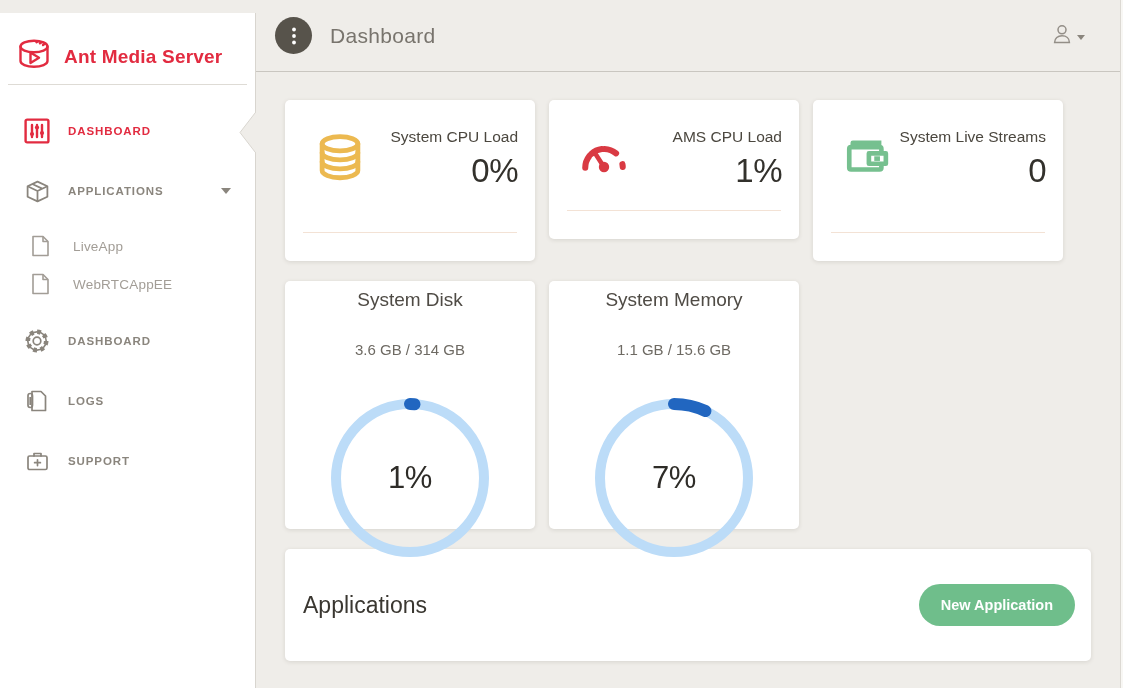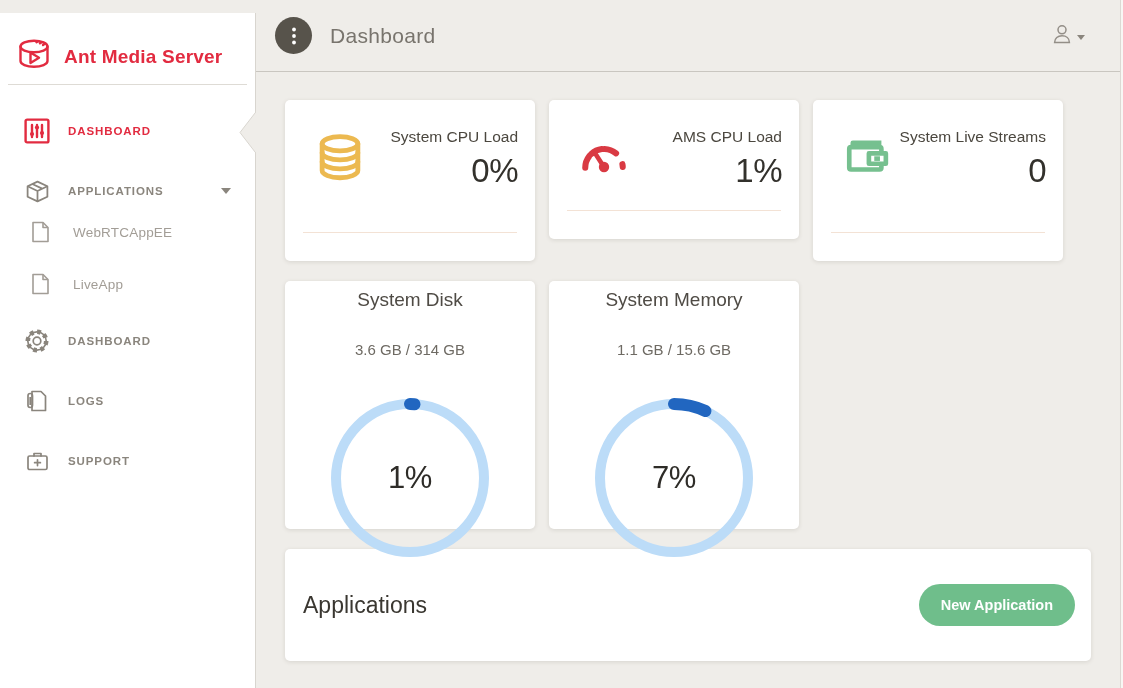--- a/index.html
+++ b/index.html
@@ -120,42 +120,42 @@
           <g stroke="#8a857d" fill="none" stroke-width="1.7" stroke-linejoin="round">
             <path d="M12 2.5 L21.5 7 v10 L12 21.5 L2.5 17 V7 Z"></path>
             <path d="M2.5 7 L12 11.5 L21.5 7 M12 11.5 V21.5 M7 4.8 L16.5 9.2"></path>
           </g>
         </svg>
       </span>
       <span class="nav-label">APPLICATIONS</span>
       <span class="nav-caret"></span>
     </div>
 
-    <div class="nav-item sub">
+    <div class="nav-item sub sub-first">
       <span class="ico">
         <svg width="20" height="22" viewBox="0 0 20 22">
           <g stroke="#a29d96" fill="none" stroke-width="1.6" stroke-linejoin="round">
             <path d="M3 1.5 h10 l5 5 V20.5 H3 Z"></path>
             <path d="M13 1.5 V6.5 H18"></path>
           </g>
         </svg>
       </span>
-      <span class="nav-label">WebRTCAppEE</span>
-    </div>
-
-    <div class="nav-item sub sub-first">
+      <span class="nav-label">LiveApp</span>
+    </div>
+
+    <div class="nav-item sub">
       <span class="ico">
         <svg width="20" height="22" viewBox="0 0 20 22">
           <g stroke="#a29d96" fill="none" stroke-width="1.6" stroke-linejoin="round">
             <path d="M3 1.5 h10 l5 5 V20.5 H3 Z"></path>
             <path d="M13 1.5 V6.5 H18"></path>
           </g>
         </svg>
       </span>
-      <span class="nav-label">LiveApp</span>
+      <span class="nav-label">WebRTCAppEE</span>
     </div>
 
     <div class="nav-item mt">
       <span class="ico">
         <svg width="26" height="26" viewBox="0 0 26 26">
           <g stroke="#8a857d" fill="none">
             <circle cx="13" cy="13" r="9.2" stroke-width="4.6" stroke-dasharray="3.7 3.5"></circle>
             <circle cx="13" cy="13" r="9.2" stroke-width="1.7"></circle>
             <circle cx="13" cy="13" r="3.8" stroke-width="1.7"></circle>
           </g>

